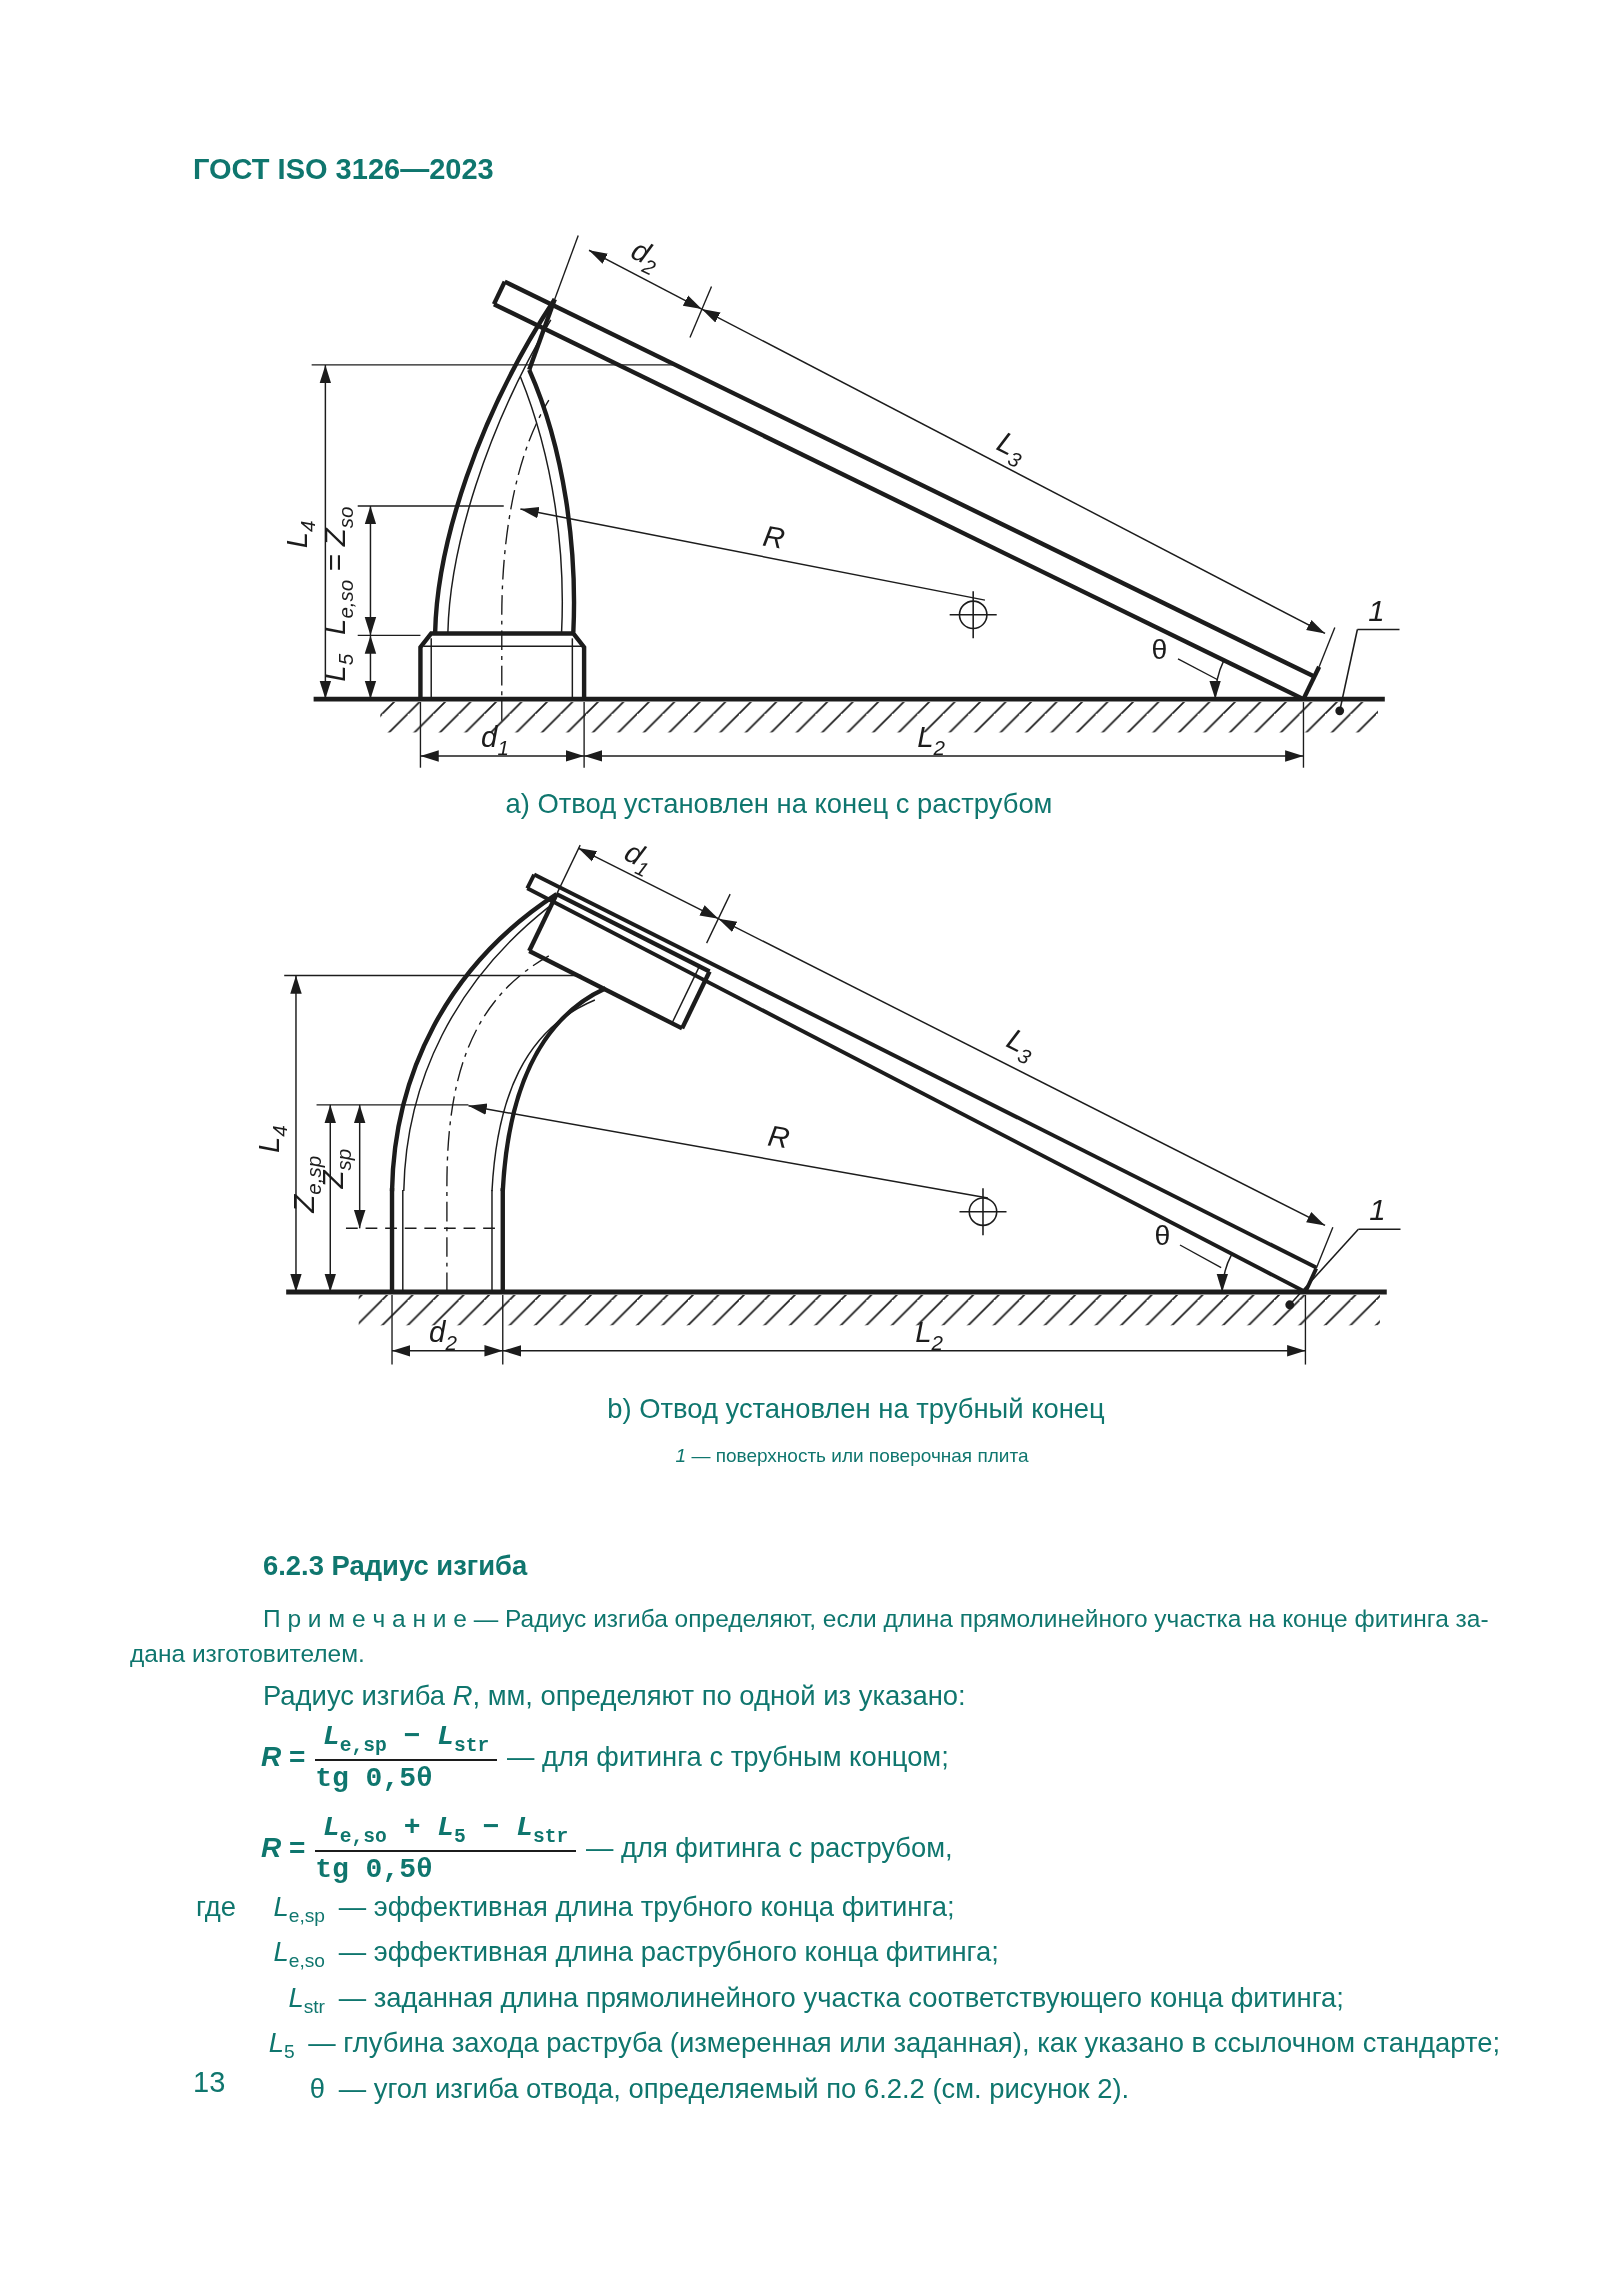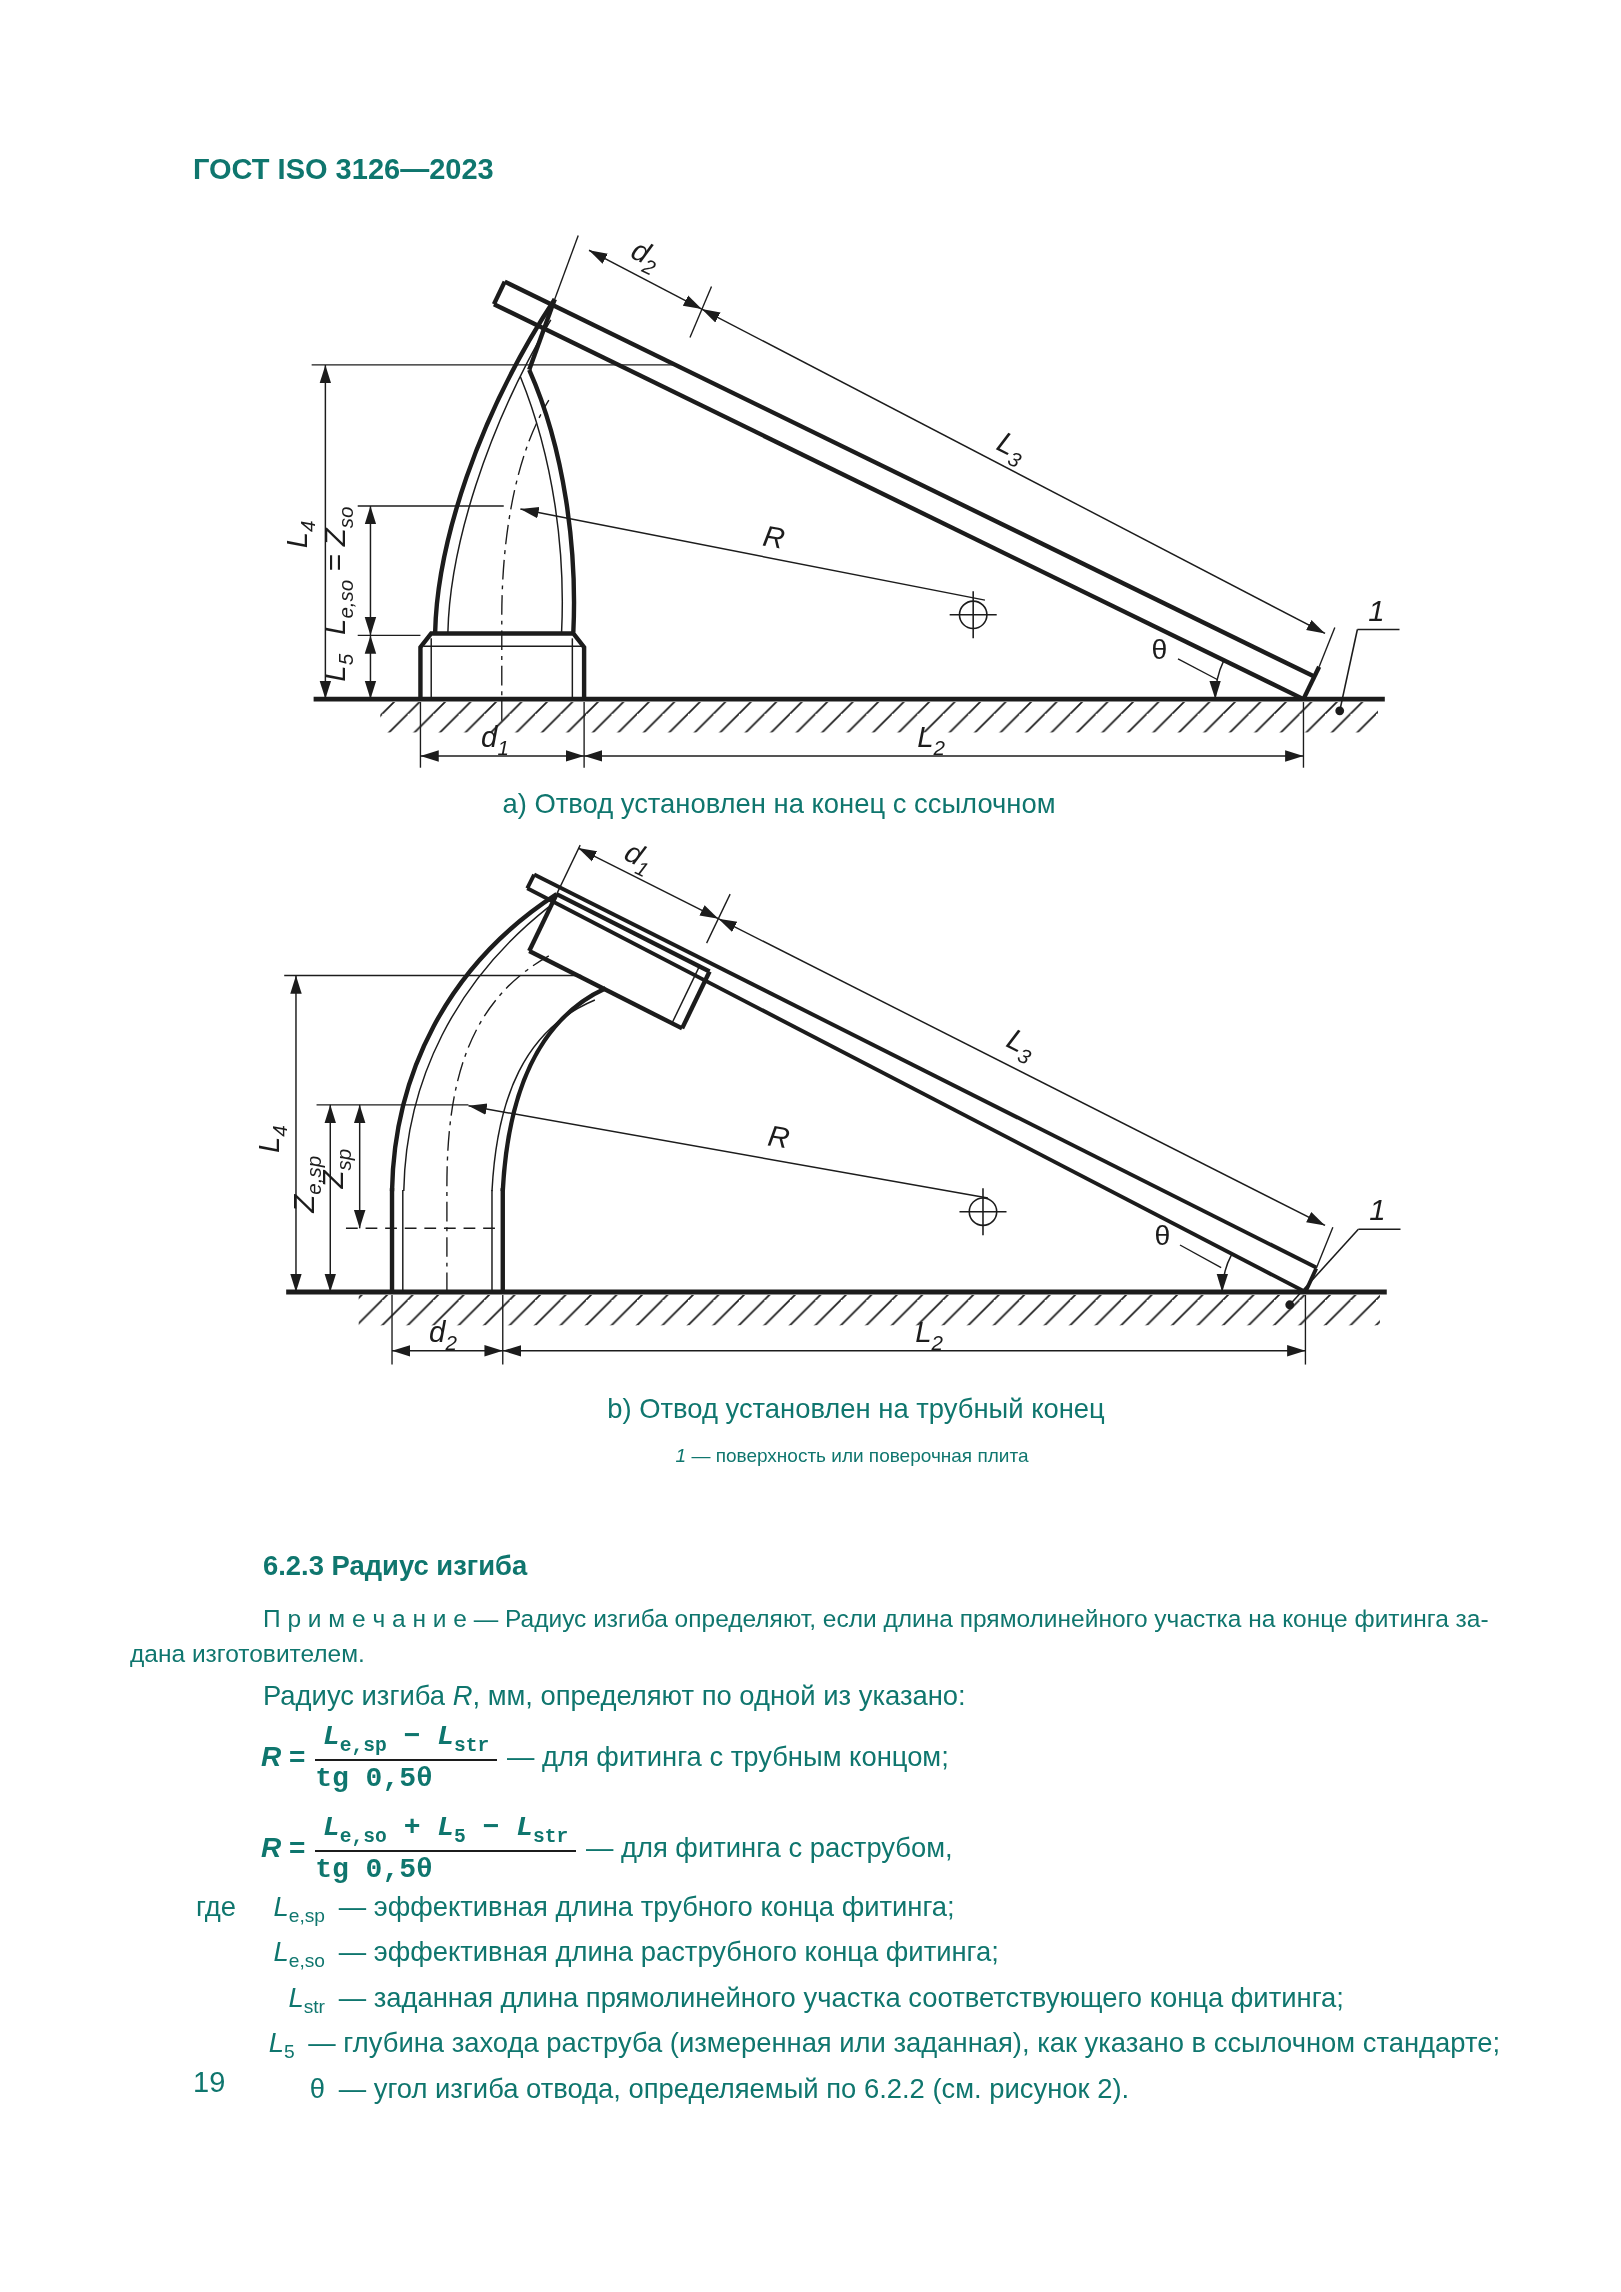--- a/index.html
+++ b/index.html
@@ -240,21 +240,21 @@
         <line x1="513" y1="1321" x2="513" y2="1392" stroke-width="1.4"></line>
         <line x1="1332" y1="1321" x2="1332" y2="1392" stroke-width="1.4"></line>
         <line x1="400" y1="1378" x2="513" y2="1378" marker-start="url(#arw)" marker-end="url(#arw)"></line>
         <line x1="513" y1="1378" x2="1332" y2="1378" marker-start="url(#arw)" marker-end="url(#arw)"></line>
       </g>
       <text class="lbl" x="452" y="1369" text-anchor="middle" stroke="none" fill="#1c1c1c"><tspan>d</tspan><tspan class="lbl-s" dy="8">2</tspan></text>
       <text class="lbl" x="948" y="1369" text-anchor="middle" stroke="none" fill="#1c1c1c"><tspan>L</tspan><tspan class="lbl-s" dy="8">2</tspan></text>
     </g>
   </svg>
 
-  <div class="abs cap centered" style="left:779px; top:788px;">а) Отвод установлен на конец с ссылочном</div>
+  <div class="abs cap centered" style="left:779px; top:788px;">а) Отвод установлен на конец с раструбом</div>
   <div class="abs cap centered" style="left:856px; top:1393px;">b) Отвод установлен на трубный конец</div>
 
   <div class="abs legend centered" style="left:852px; top:1445px;"><i>1</i><span> — поверхность или поверочная плита</span></div>
 
 
   <div class="abs sec-head" style="left:263px; top:1550px;">6.2.3 Радиус изгиба</div>
 
   <div class="abs note" style="left:263px; top:1605px;">П р и м е ч а н и е  —  Радиус изгиба определяют, если длина прямолинейного участка на конце фитинга за-</div>
   <div class="abs note" style="left:130px; top:1640px;">дана изготовителем.</div>
 
@@ -299,16 +299,16 @@
       <span class="def-sym"><i>L</i><sub>5</sub></span>
       <span class="def-txt">— глубина захода раструба (измеренная или заданная), как указано в ссылочном стандарте;</span>
     </div>
     <div class="def-row">
       <span class="def-where"></span>
       <span class="def-sym"><span>θ</span><sub></sub></span>
       <span class="def-txt">— угол изгиба отвода, определяемый по 6.2.2 (см. рисунок 2).</span>
     </div>
   </div>
 
-  <div class="abs pagenum" style="left:193px; top:2066px;">19</div>
+  <div class="abs pagenum" style="left:193px; top:2066px;">13</div>
 
 </div>
 
 
 </body></html>

